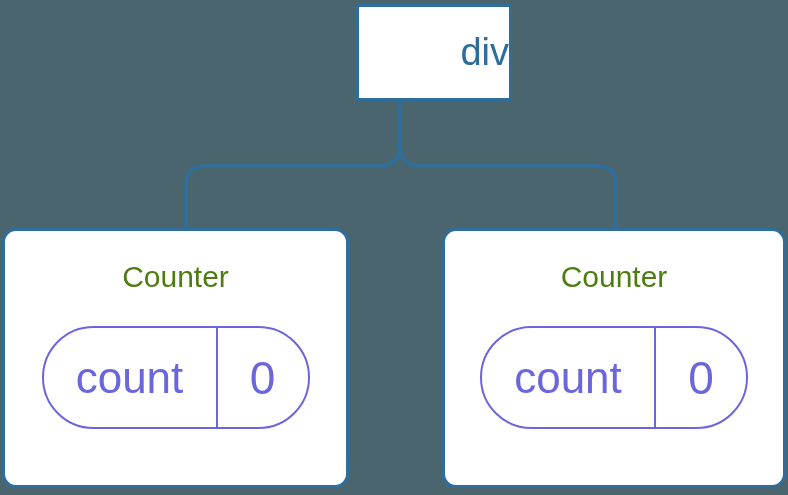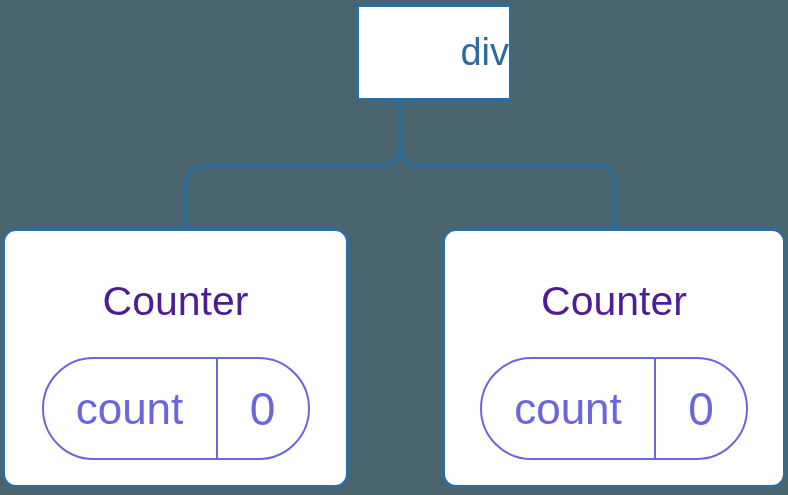--- a/index.html
+++ b/index.html
@@ -48,24 +48,24 @@
     border: 3px solid #2d6e9d;
     border-radius: 14px;
     display: flex;
     flex-direction: column;
     align-items: center;
   }
   .child-box.left  { left: 2px;  width: 347px; }
   .child-box.right { left: 442px; width: 344px; }
 
   .child-title {
-    margin-top: 46px;
-    font-size: 41px;
+    margin-top: 28px;
+    font-size: 30px;
     line-height: 1.2;
-    color: #4c1d95;
+    color: #4d7c0f;
   }
 
   .state-pill {
     margin-top: 31px;
     width: 268px;
     height: 103px;
     border: 2px solid #6b66dd;
     border-radius: 52px;
     display: flex;
     align-items: stretch;

